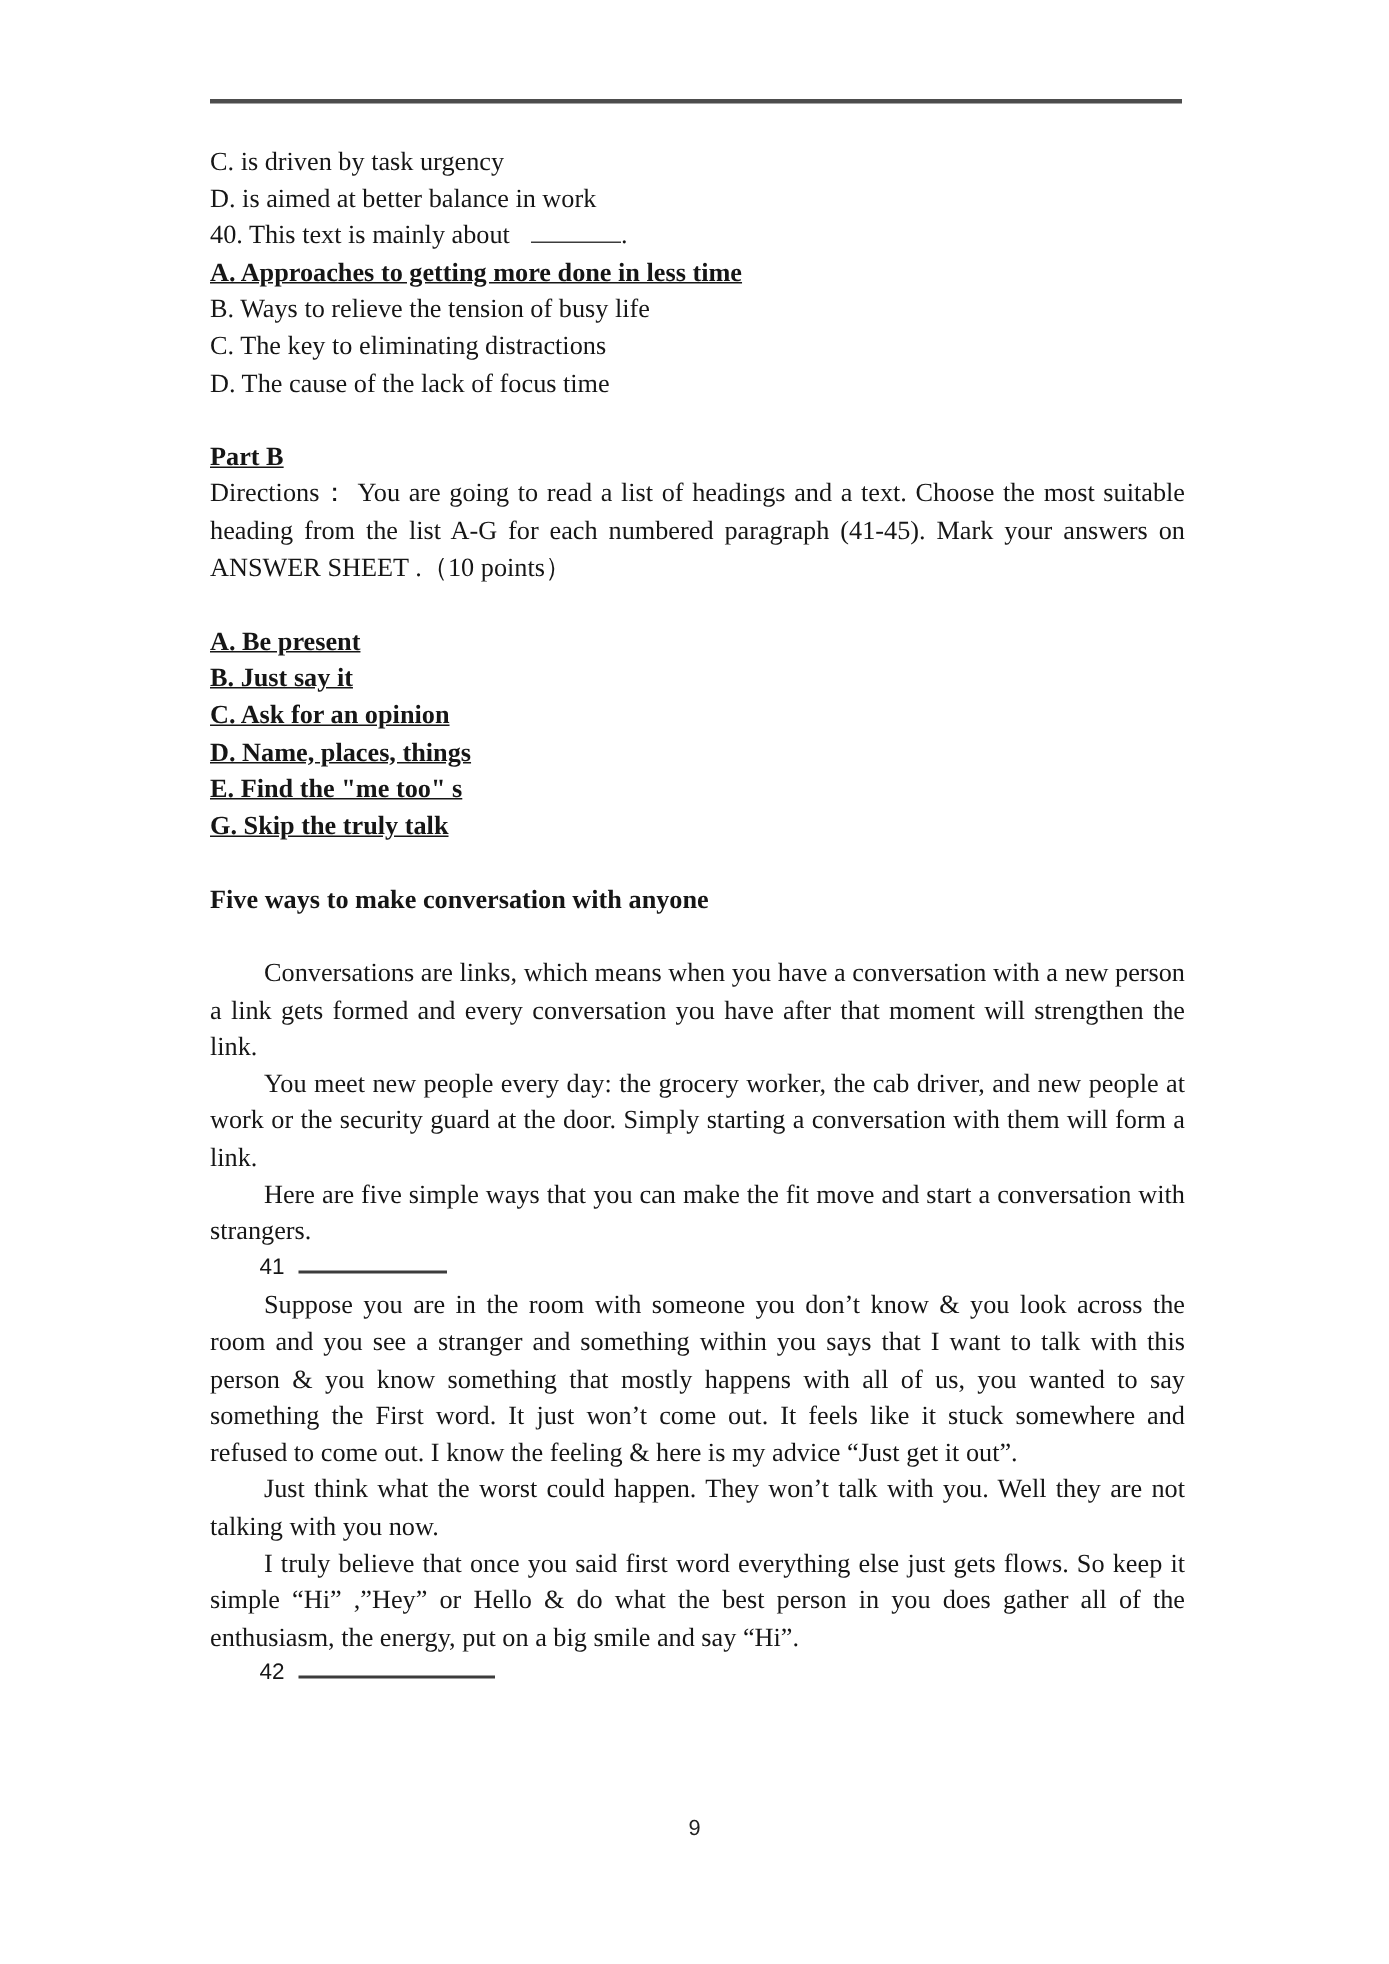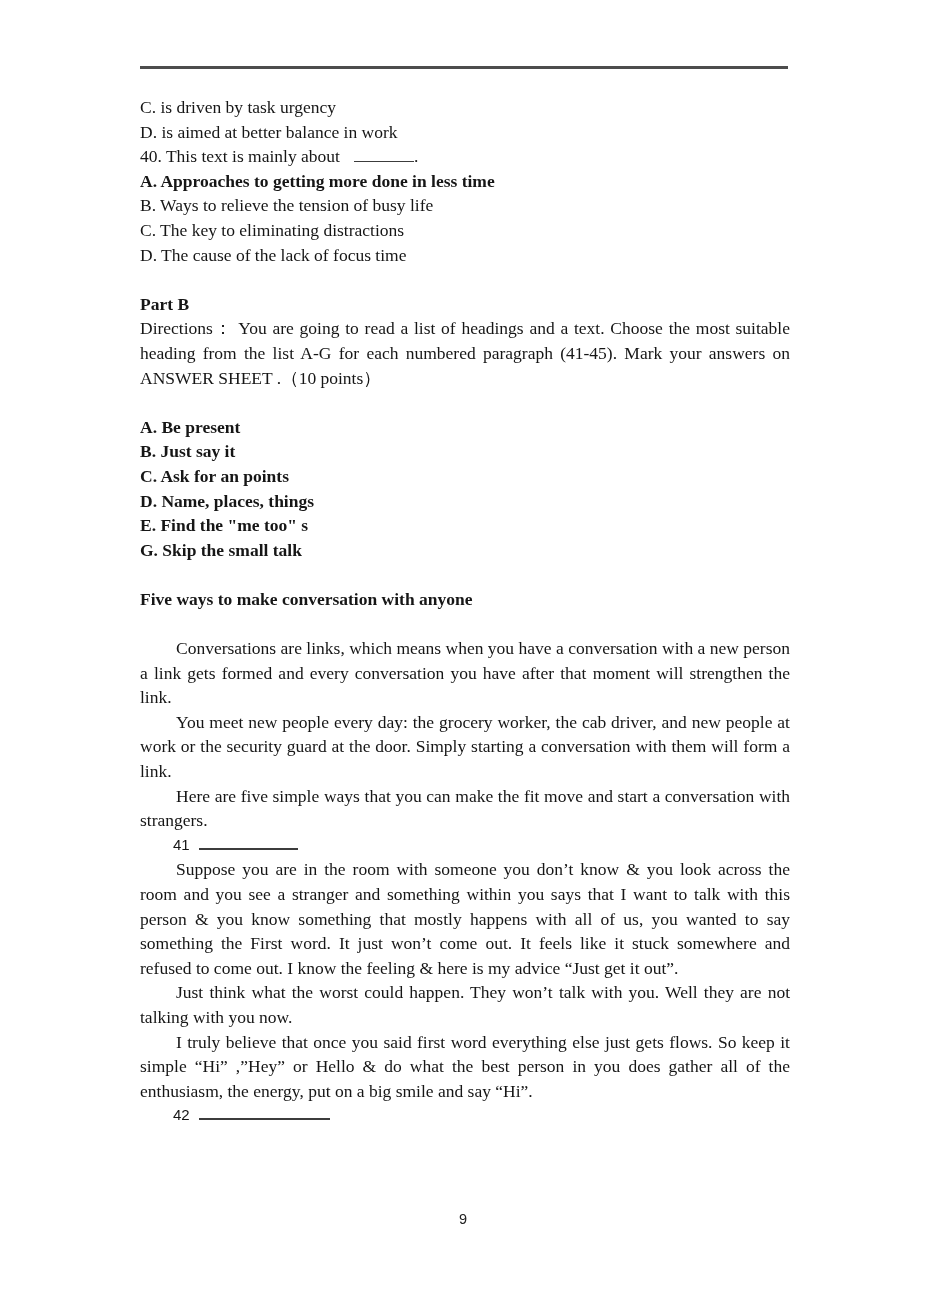--- a/index.html
+++ b/index.html
@@ -22,21 +22,21 @@
     background: #4d4d4d;
   }
   .content {
     position: absolute;
     left: 140px;
     top: 95px;
     width: 650px;
     line-height: 24.6px;
   }
   .ln { white-space: nowrap; }
-  .b { font-weight: bold; }
+  .b { font-weight: bold; text-decoration: underline; }
   .sp { height: 24.6px; }
   .dir { font-weight: normal; text-align: justify; }
   .para { text-align: justify; text-indent: 36px; }
   .title { font-weight: bold; }
   .blank-short {
     display: inline-block;
     width: 60px;
     height: 0.82em;
     border-bottom: 1.6px solid #3c3c3c;
     margin-left: 14px;
@@ -84,24 +84,24 @@
 
     <div class="sp"></div>
 
     <div class="ln b">Part B</div>
     <div class="dir">Directions： You are going to read a list of headings and a text. Choose the most suitable heading from the list A-G for each numbered paragraph (41-45). Mark your answers on ANSWER SHEET .（10 points）</div>
 
     <div class="sp"></div>
 
     <div class="ln b">A. Be present</div>
     <div class="ln b">B. Just say it</div>
-    <div class="ln b">C. Ask for an points</div>
+    <div class="ln b">C. Ask for an opinion</div>
     <div class="ln b">D. Name, places, things</div>
     <div class="ln b">E. Find the "me too" s</div>
-    <div class="ln b">G. Skip the small talk</div>
+    <div class="ln b">G. Skip the truly talk</div>
 
     <div class="sp"></div>
 
     <div class="title">Five ways to make conversation with anyone</div>
 
     <div class="sp"></div>
 
     <div class="para">Conversations are links, which means when you have a conversation with a new person a link gets formed and every conversation you have after that moment will strengthen the link.</div>
     <div class="para">You meet new people every day: the grocery worker, the cab driver, and new people at work or the security guard at the door. Simply starting a conversation with them will form a link.</div>
     <div class="para">Here are five simple ways that you can make the fit move and start a conversation with strangers.</div>

